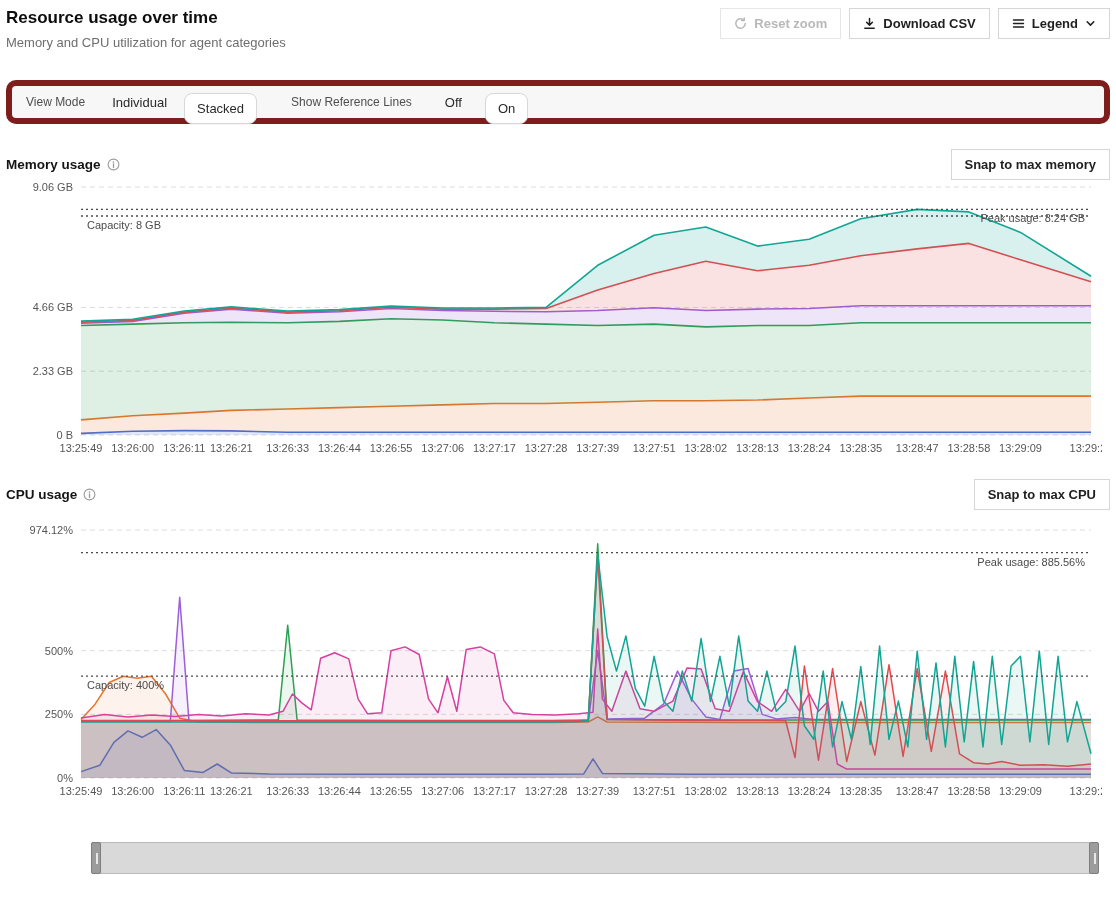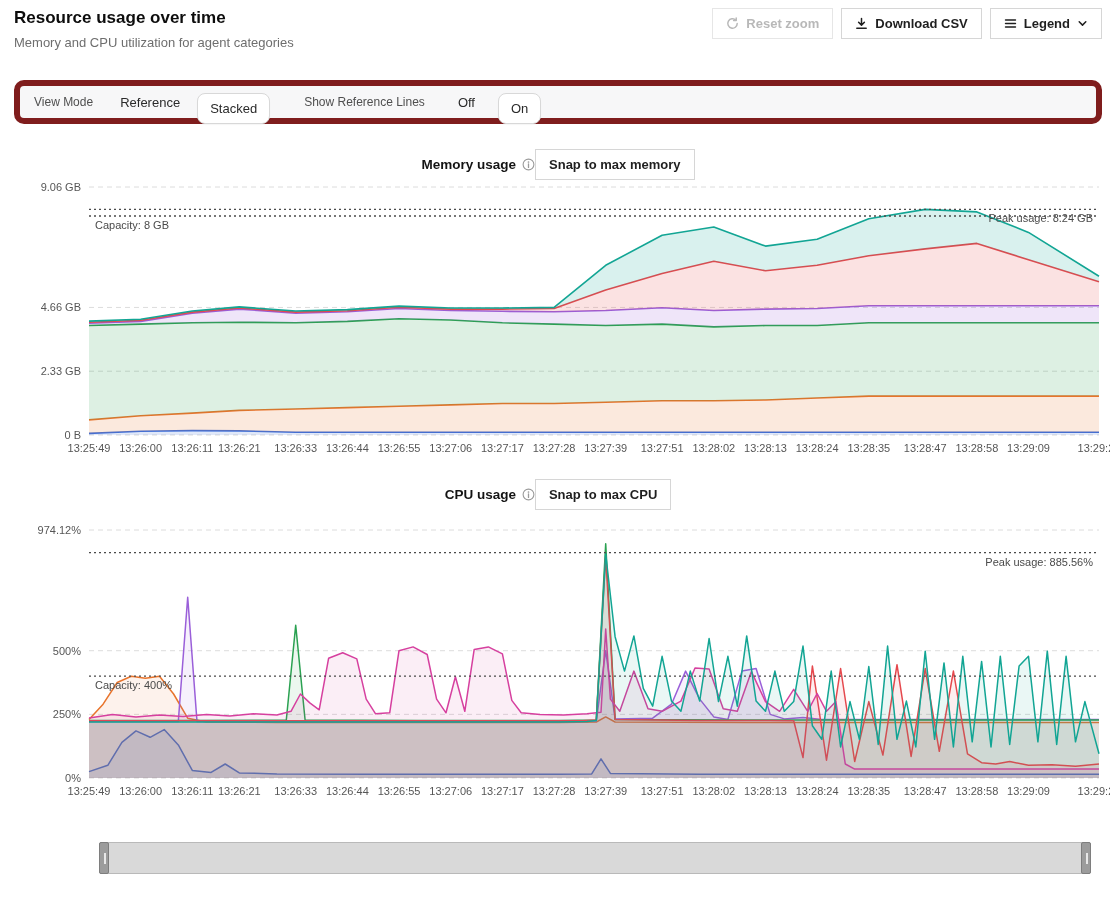--- a/index.html
+++ b/index.html
@@ -1,21 +1,21 @@
 <!DOCTYPE html>
 <html><head>
 <meta charset="utf-8">
 <style>
   * { box-sizing: border-box; margin: 0; padding: 0; }
   html,body { background:#ffffff; }
   body {
     width:1116px; height:906px; overflow:hidden;
     font-family:"Liberation Sans", sans-serif; color:#141414;
   }
-  .page { position:relative; width:1116px; height:810px; padding:0 14px; }
+  .page { position:relative; width:1116px; height:810px; padding:0 6px; }
 
   
   .header { display:flex; justify-content:space-between; align-items:flex-start; padding-top:8px; height:64px; }
   .page-title { font-size:17px; font-weight:700; color:#0d0d0d; }
   .page-subtitle { font-size:13px; color:#6e6e6e; margin-top:7px; }
   .header-actions { display:flex; gap:8px; align-items:center; }
 
   .btn {
     display:inline-flex; align-items:center; gap:7px;
     background:#fff; border:1px solid #d6d6d6; border-radius:0;
@@ -29,21 +29,21 @@
   .toolbar {
     margin-top:16px; height:44px; background:#f7f7f8; border:6px solid #7f1d1d;
     border-radius:10px; display:flex; align-items:center; padding:0 14px; gap:4px;
   }
   .toolbar-label { font-size:12px; color:#4f4f4f; margin-right:10px; }
   .seg-option { font-size:13px; color:#2a2a2a; padding:7px 12px; border-radius:8px; border:1px solid transparent; background:transparent; cursor:pointer; font-family:"Liberation Sans", sans-serif; }
   .seg-option.selected { background:#ffffff; border-color:#d8d8d8; box-shadow:0 1px 1px rgba(0,0,0,.04); font-weight:400;margin-top:12px; }
   .toolbar-group2 { margin-left:30px; display:flex; align-items:center; gap:10px; }
 
   
-  .section-head { margin-top:22px; height:36px; display:flex; align-items:center; justify-content:center; }
+  .section-head { margin-top:22px; height:36px; display:flex; align-items:center; justify-content:space-between; }
   .section-head.cpu { margin-top:12px; }
   .section-title-wrap { display:flex; align-items:center; gap:6px; }
   .section-title { font-size:13.5px; font-weight:700; color:#141414; }
   .info-icon { display:inline-flex; }
 
   .chart-wrap { margin-top:0; position:relative; }
   svg text { font-family:"Liberation Sans", sans-serif; }
 
   
   .brush-row { margin-top:34px; padding-left:85px; padding-right:11px; }
@@ -101,21 +101,21 @@
           <svg width="11" height="11" viewBox="0 0 11 11">
               <path d="M2.2 3.8l3.3 3.3 3.3-3.3" fill="none" stroke="#1f1f1f" stroke-width="1.5" stroke-linecap="round" stroke-linejoin="round"></path>
             </svg>
         </span>
       </button>
     </div>
   </div>
 
   <div class="toolbar">
     <span class="toolbar-label">View Mode</span>
-    <button class="seg-option">Reference</button>
+    <button class="seg-option">Individual</button>
     <button class="seg-option selected">Stacked</button>
     <div class="toolbar-group2">
       <span class="toolbar-label">Show Reference Lines</span>
       <button class="seg-option">Off</button>
       <button class="seg-option selected">On</button>
     </div>
   </div>
 
   <div class="section-head">
     <div class="section-title-wrap">

